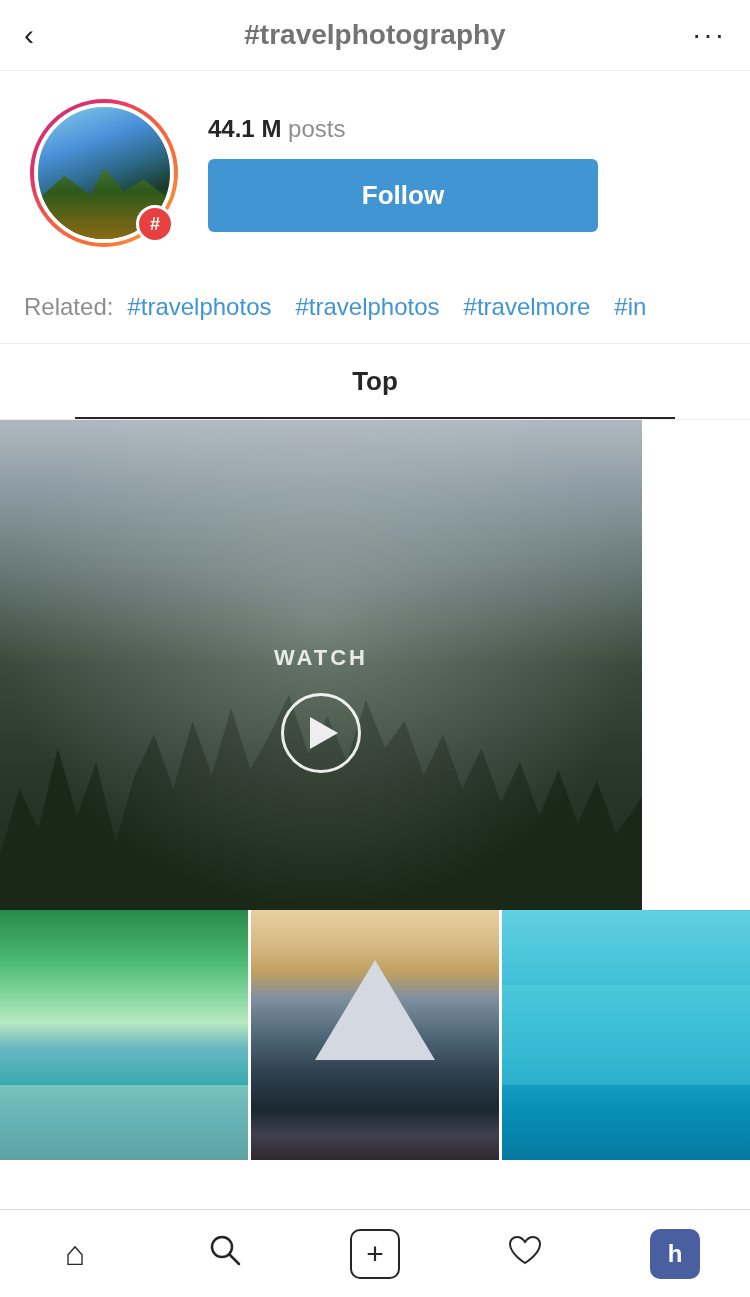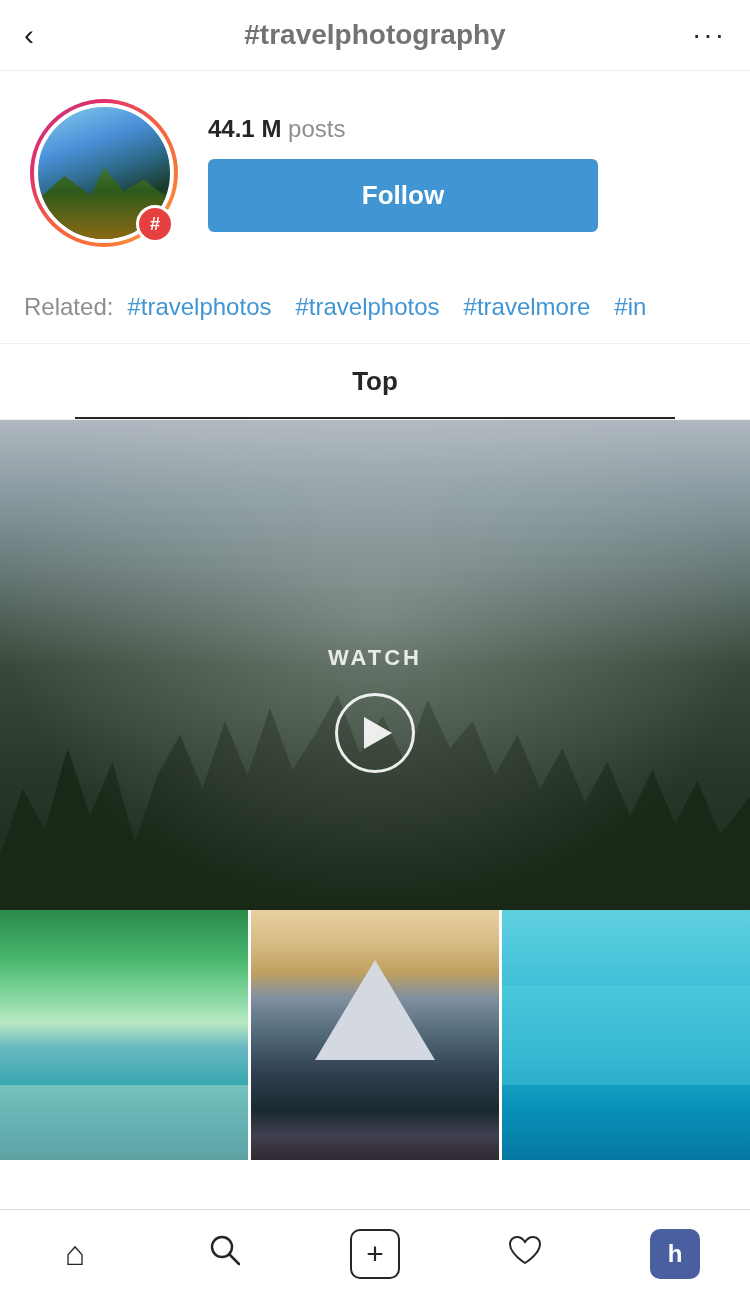--- a/index.html
+++ b/index.html
@@ -189,21 +189,21 @@
       height: 2px;
       background: #262626;
     }
     .tab.inactive {
       font-weight: 400;
       color: #8e8e8e;
     }
 
     
     .video-banner {
-      width: 750px;
+      width: 642px;
       height: 490px;
       position: relative;
       overflow: hidden;
       background: #2a3a2a;
     }
     .video-bg {
       width: 100%;
       height: 100%;
       background: linear-gradient(180deg,
         #b0b8c0 0%,

